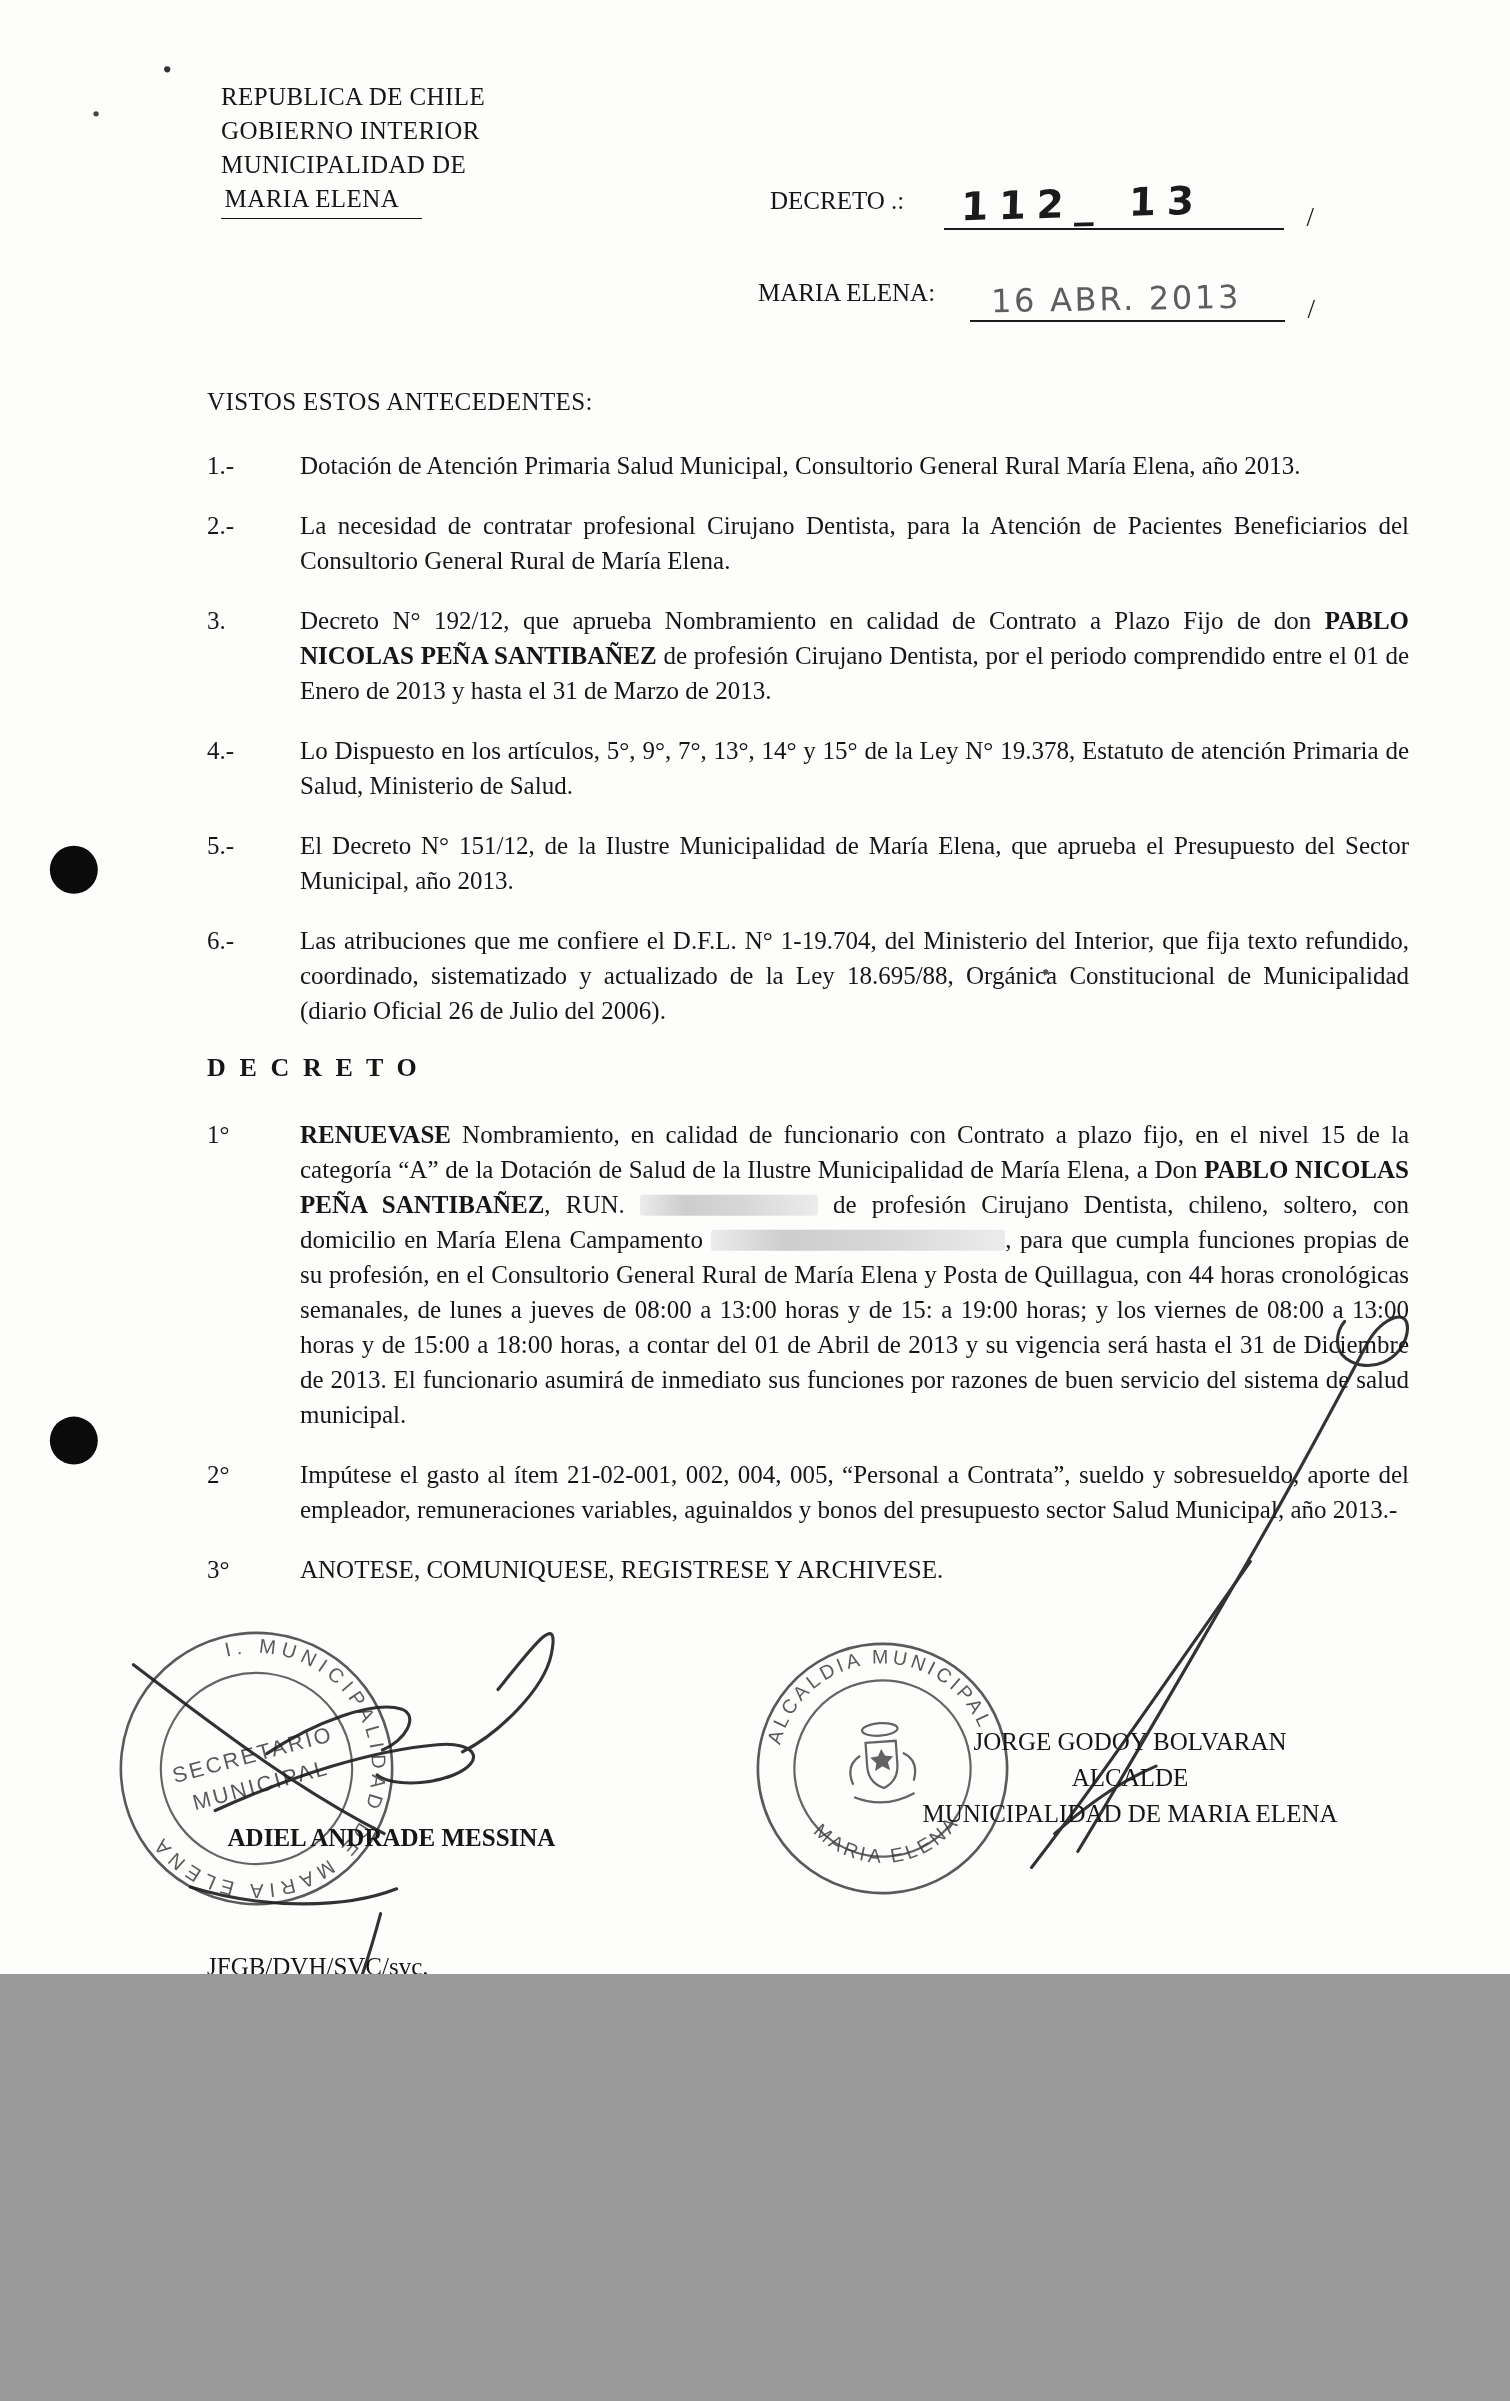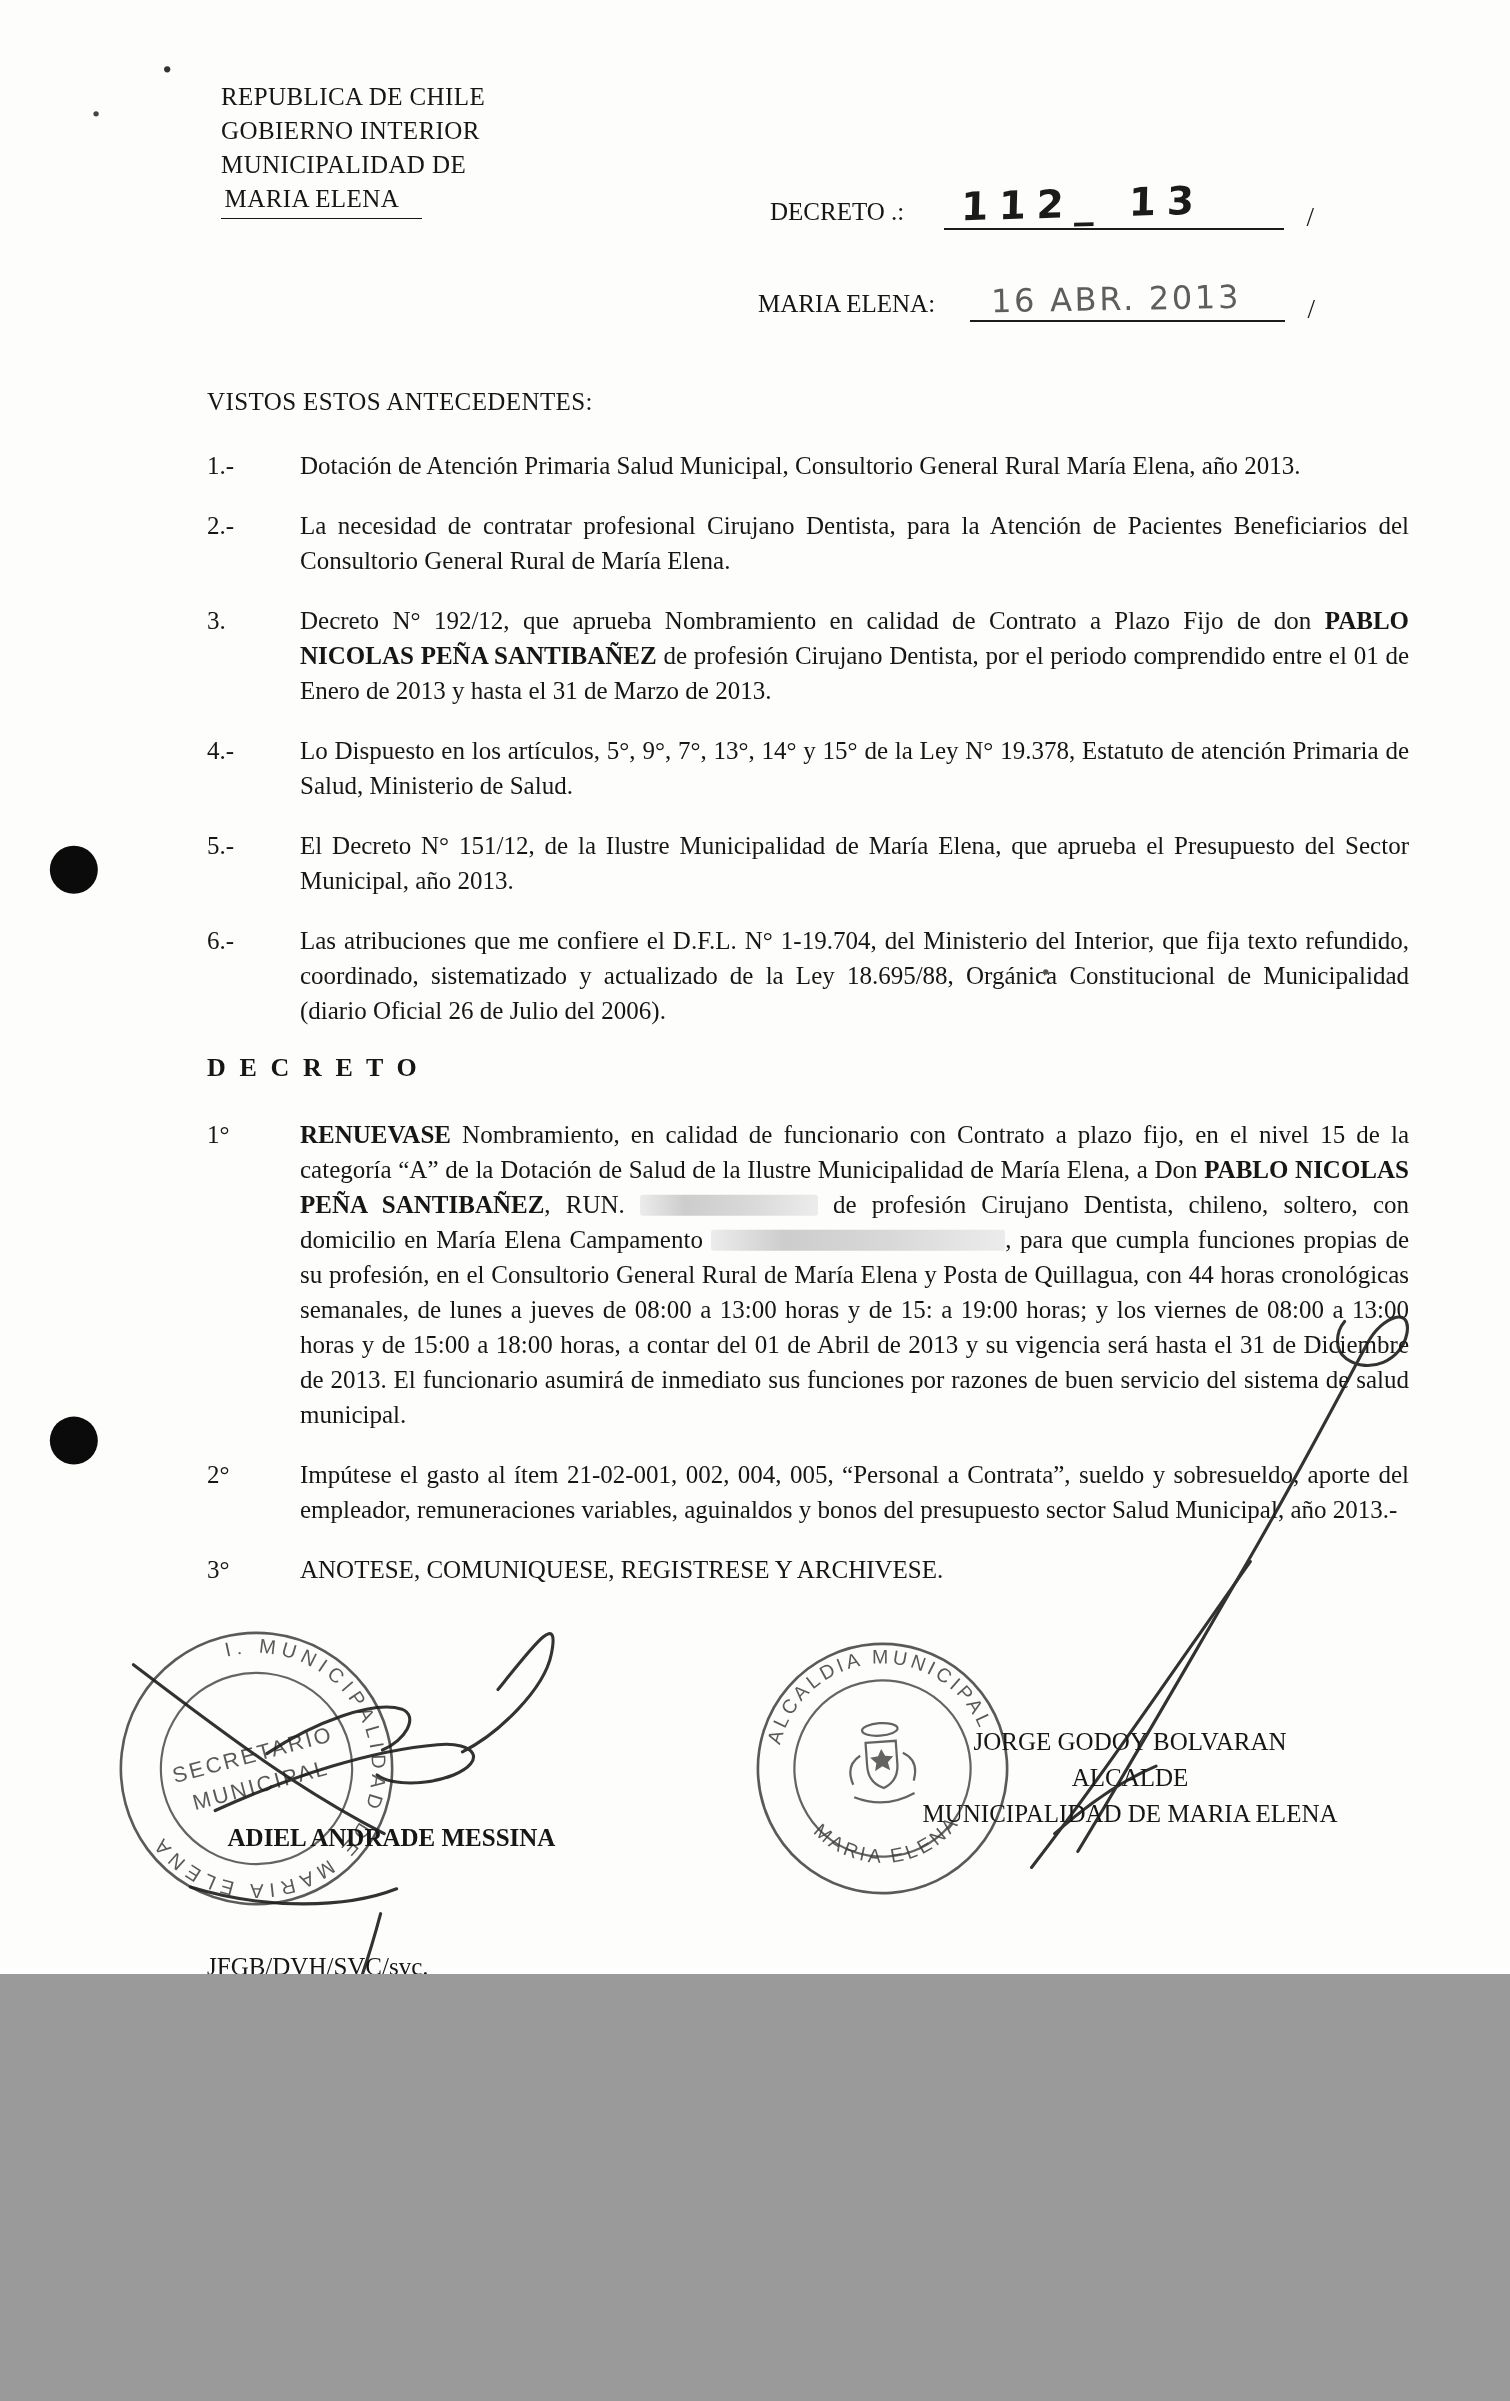--- a/index.html
+++ b/index.html
@@ -24,21 +24,21 @@
   }
   .header-block .hl { white-space: nowrap; }
   .header-block .u {
     display: inline-block;
     border-bottom: 1.8px solid #161616;
     padding: 0 23px 1.8px 3.6px;
   }
 
   
   .hfield { position: absolute; height: 48px; font-size: 25px; }
-  .hlabel { position: absolute; left: 0; bottom: 11px; white-space: nowrap; margin-top: 28px; }
+  .hlabel { position: absolute; left: 0; bottom: 22px; white-space: nowrap; margin-top: 28px; }
   .hline  { position: absolute; bottom: 7.1px; height: 0; border-bottom: 2.2px solid #1c1c1c; }
   .hslash { position: absolute; right: 0; bottom: 3.6px; font-size: 27px; }
   .handnum {
     position: absolute; bottom: 10.7px; left: 191px;
     font-family: "DejaVu Sans", sans-serif; font-weight: bold;
     font-size: 39px; letter-spacing: 10.7px; color: #1b1b1b;
     transform: rotate(-1.5deg) skewX(-3deg); white-space: nowrap;
   }
   .stampdate {
     position: absolute; bottom: 10.7px; left: 233px;

